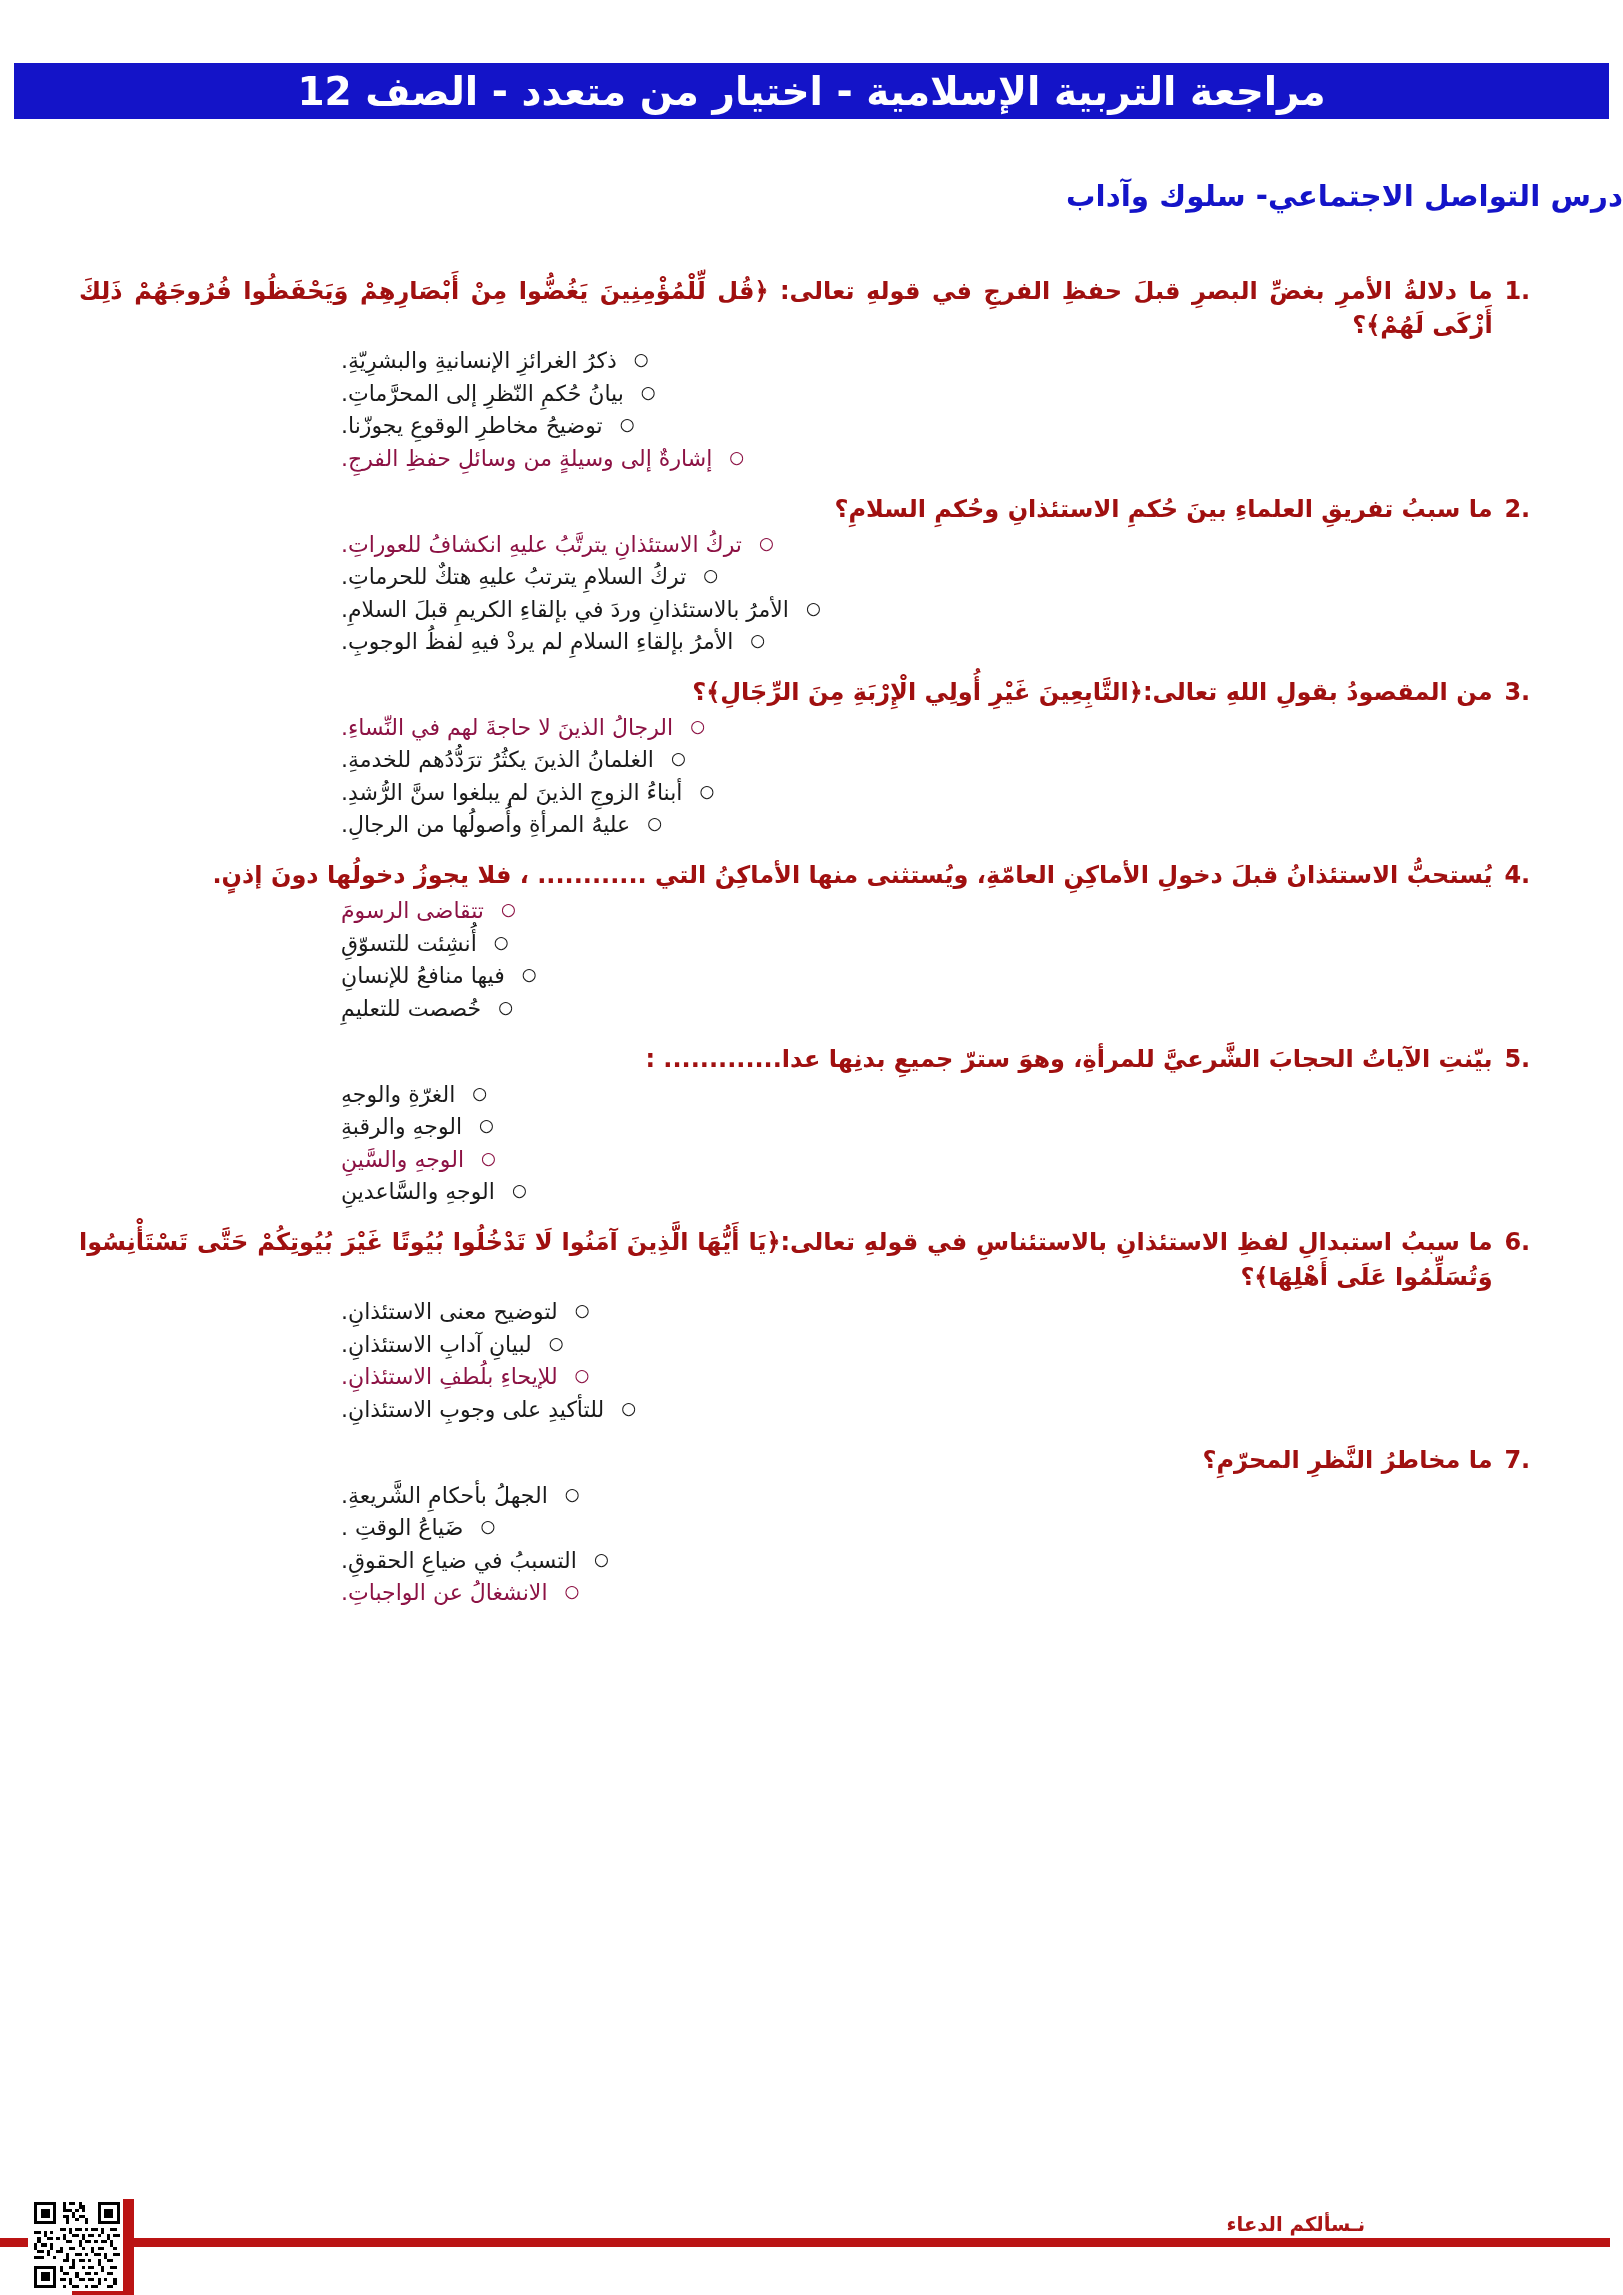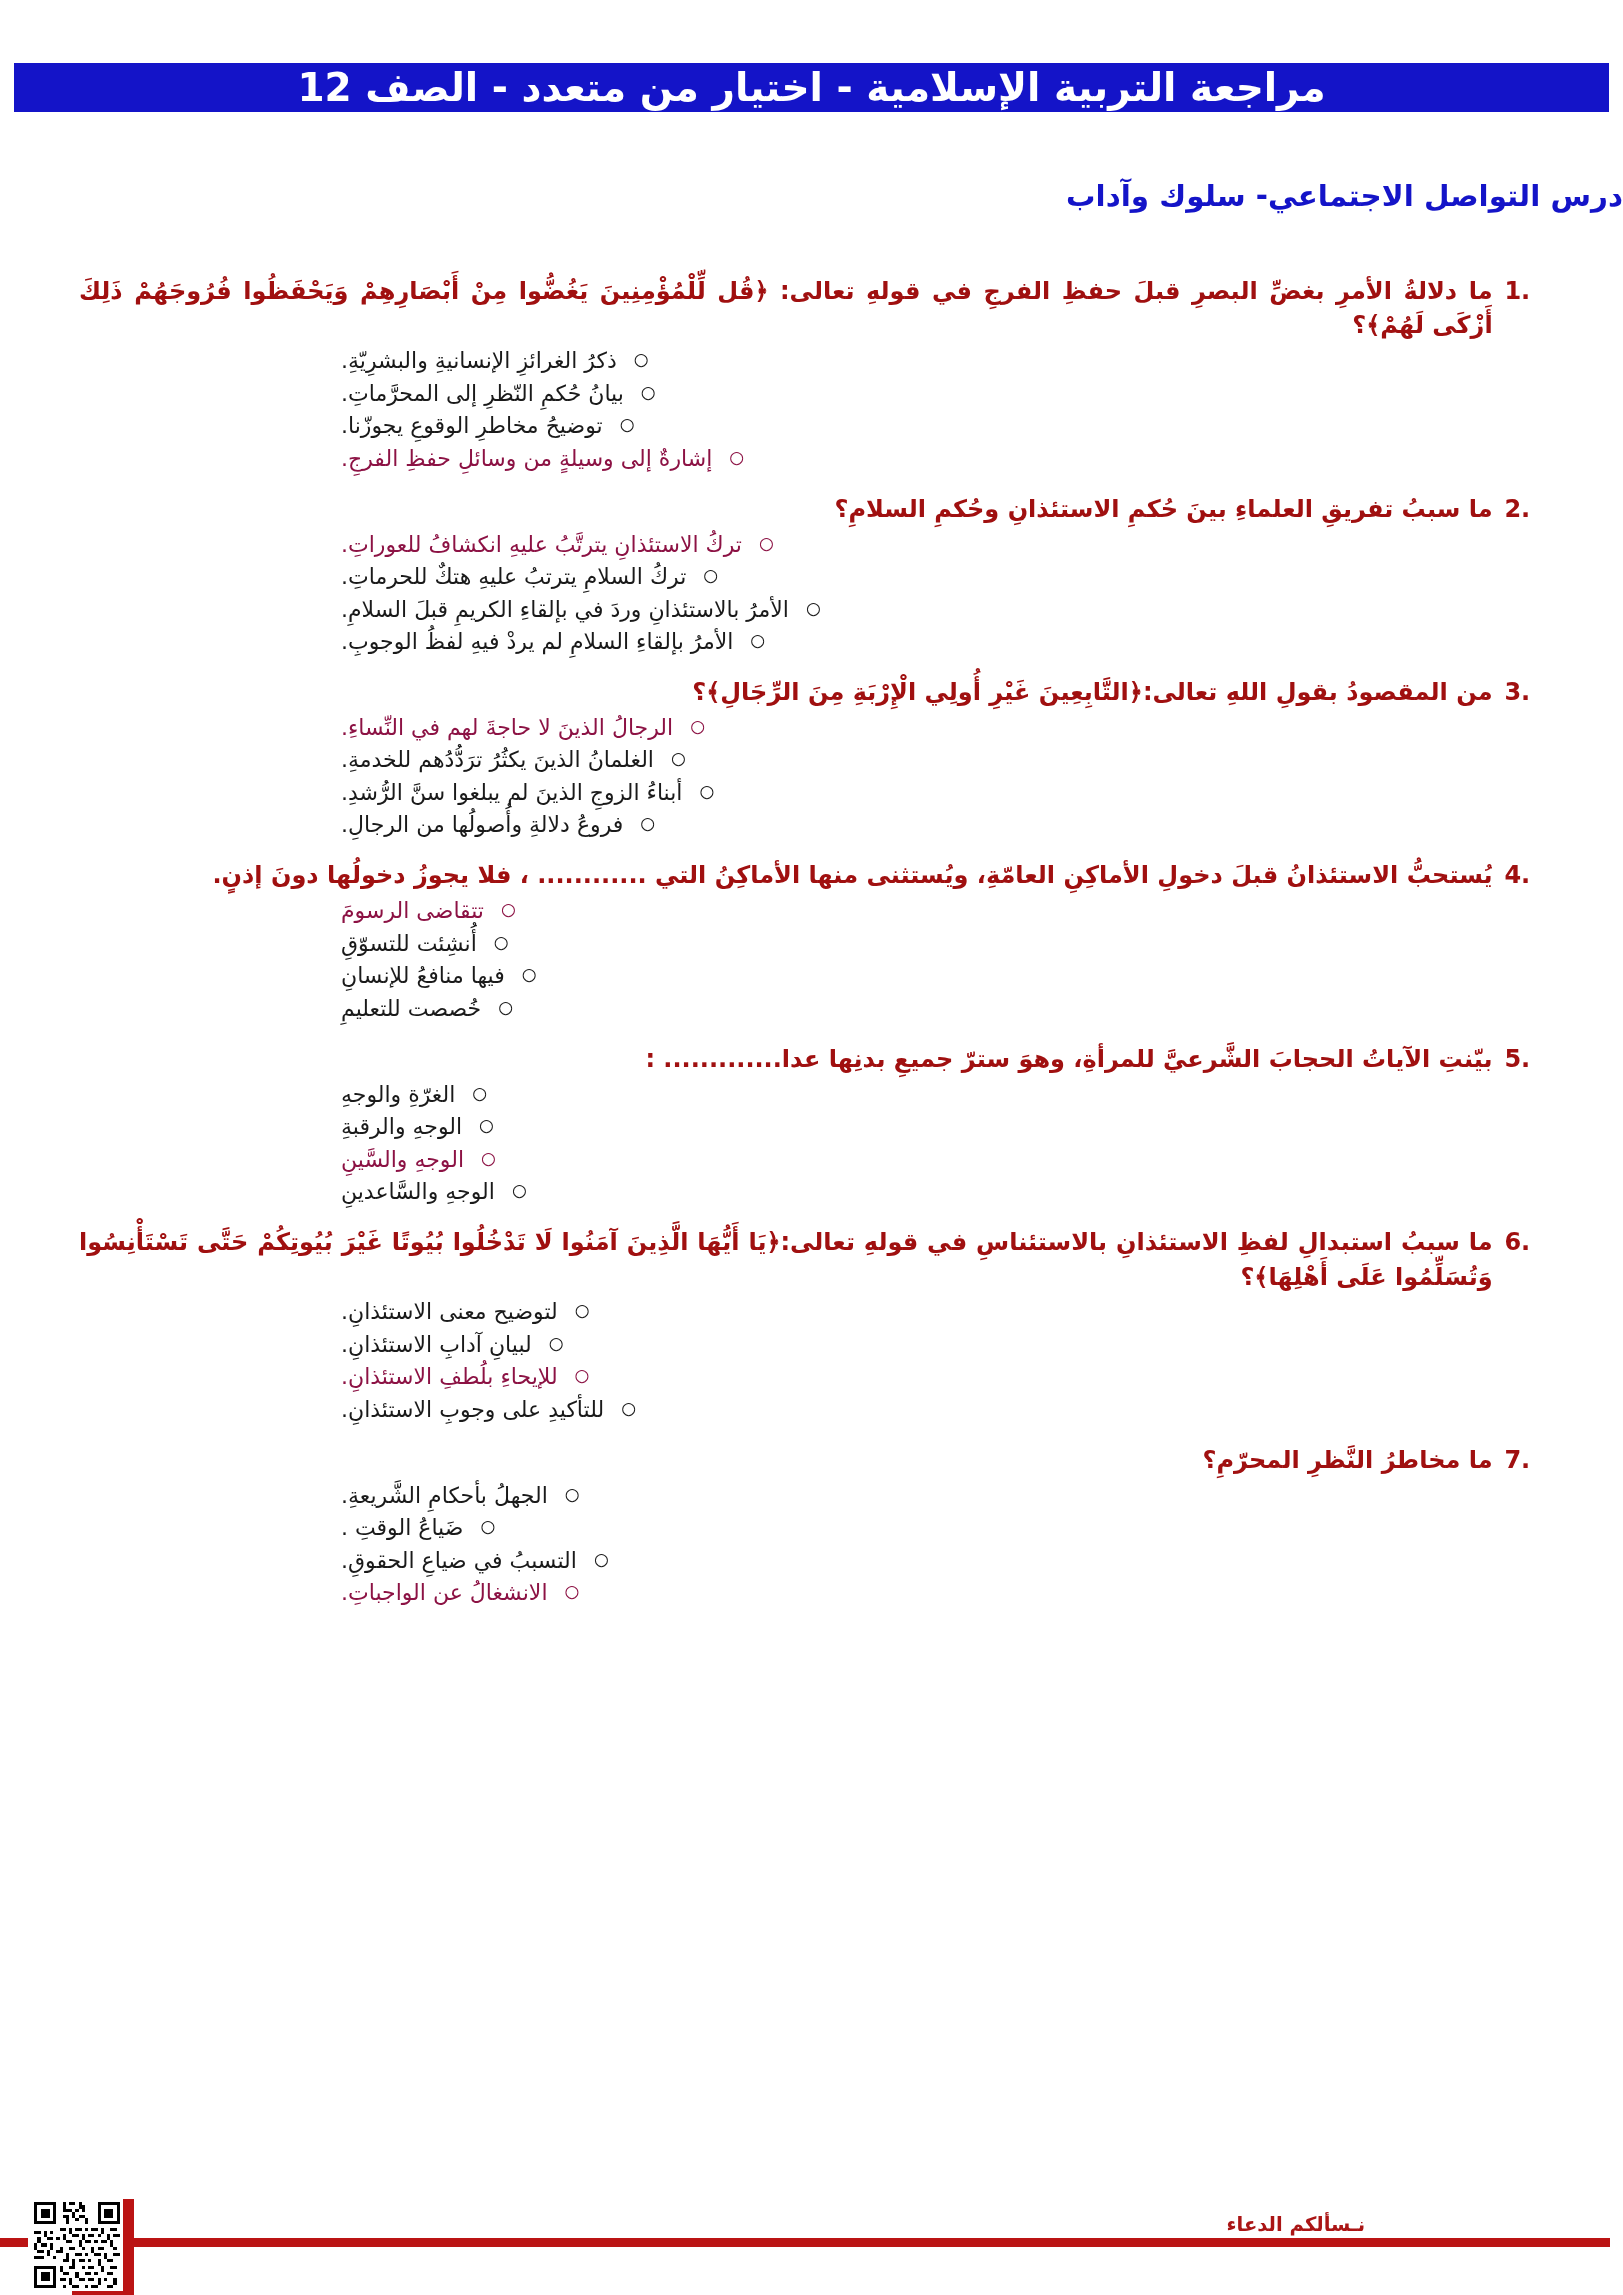--- a/index.html
+++ b/index.html
@@ -16,21 +16,21 @@
     position: relative;
     overflow: hidden;
   }
 
   
   .header-banner {
     position: absolute;
     top: 63px;
     left: 14.4px;
     right: 14.4px;
-    height: 49px;
+    height: 56px;
     background: #1414c8;
     display: flex;
     align-items: center;
     justify-content: center;
     box-sizing: border-box;
   }
   .header-title {
     color: #ffffff;
     font-size: 39px;
     font-weight: bold;
@@ -269,21 +269,21 @@
         <li class="option-row">
           <span class="option-bullet">○</span>
           <span class="option-text">الغلمانُ الذينَ يكثُرُ ترَدُّدُهم للخدمةِ.</span>
         </li>
         <li class="option-row">
           <span class="option-bullet">○</span>
           <span class="option-text">أبناءُ الزوجِ الذينَ لم يبلغوا سنَّ الرُّشدِ.</span>
         </li>
         <li class="option-row">
           <span class="option-bullet">○</span>
-          <span class="option-text">فروعُ دلالةِ وأُصولُها من الرجالِ.</span>
+          <span class="option-text">عليهُ المرأةِ وأُصولُها من الرجالِ.</span>
         </li>
       </ul>
     </div>
     <div class="question-block">
       <div class="question-line">
         <span class="question-number">4.</span>
         <span class="question-text">يُستحبُّ الاستئذانُ قبلَ دخولِ الأماكِنِ العامّةِ، ويُستثنى منها الأماكِنُ التي ............ ، فلا يجوزُ دخولُها دونَ إذنٍ.</span>
       </div>
       <ul class="options">
         <li class="option-row correct">

